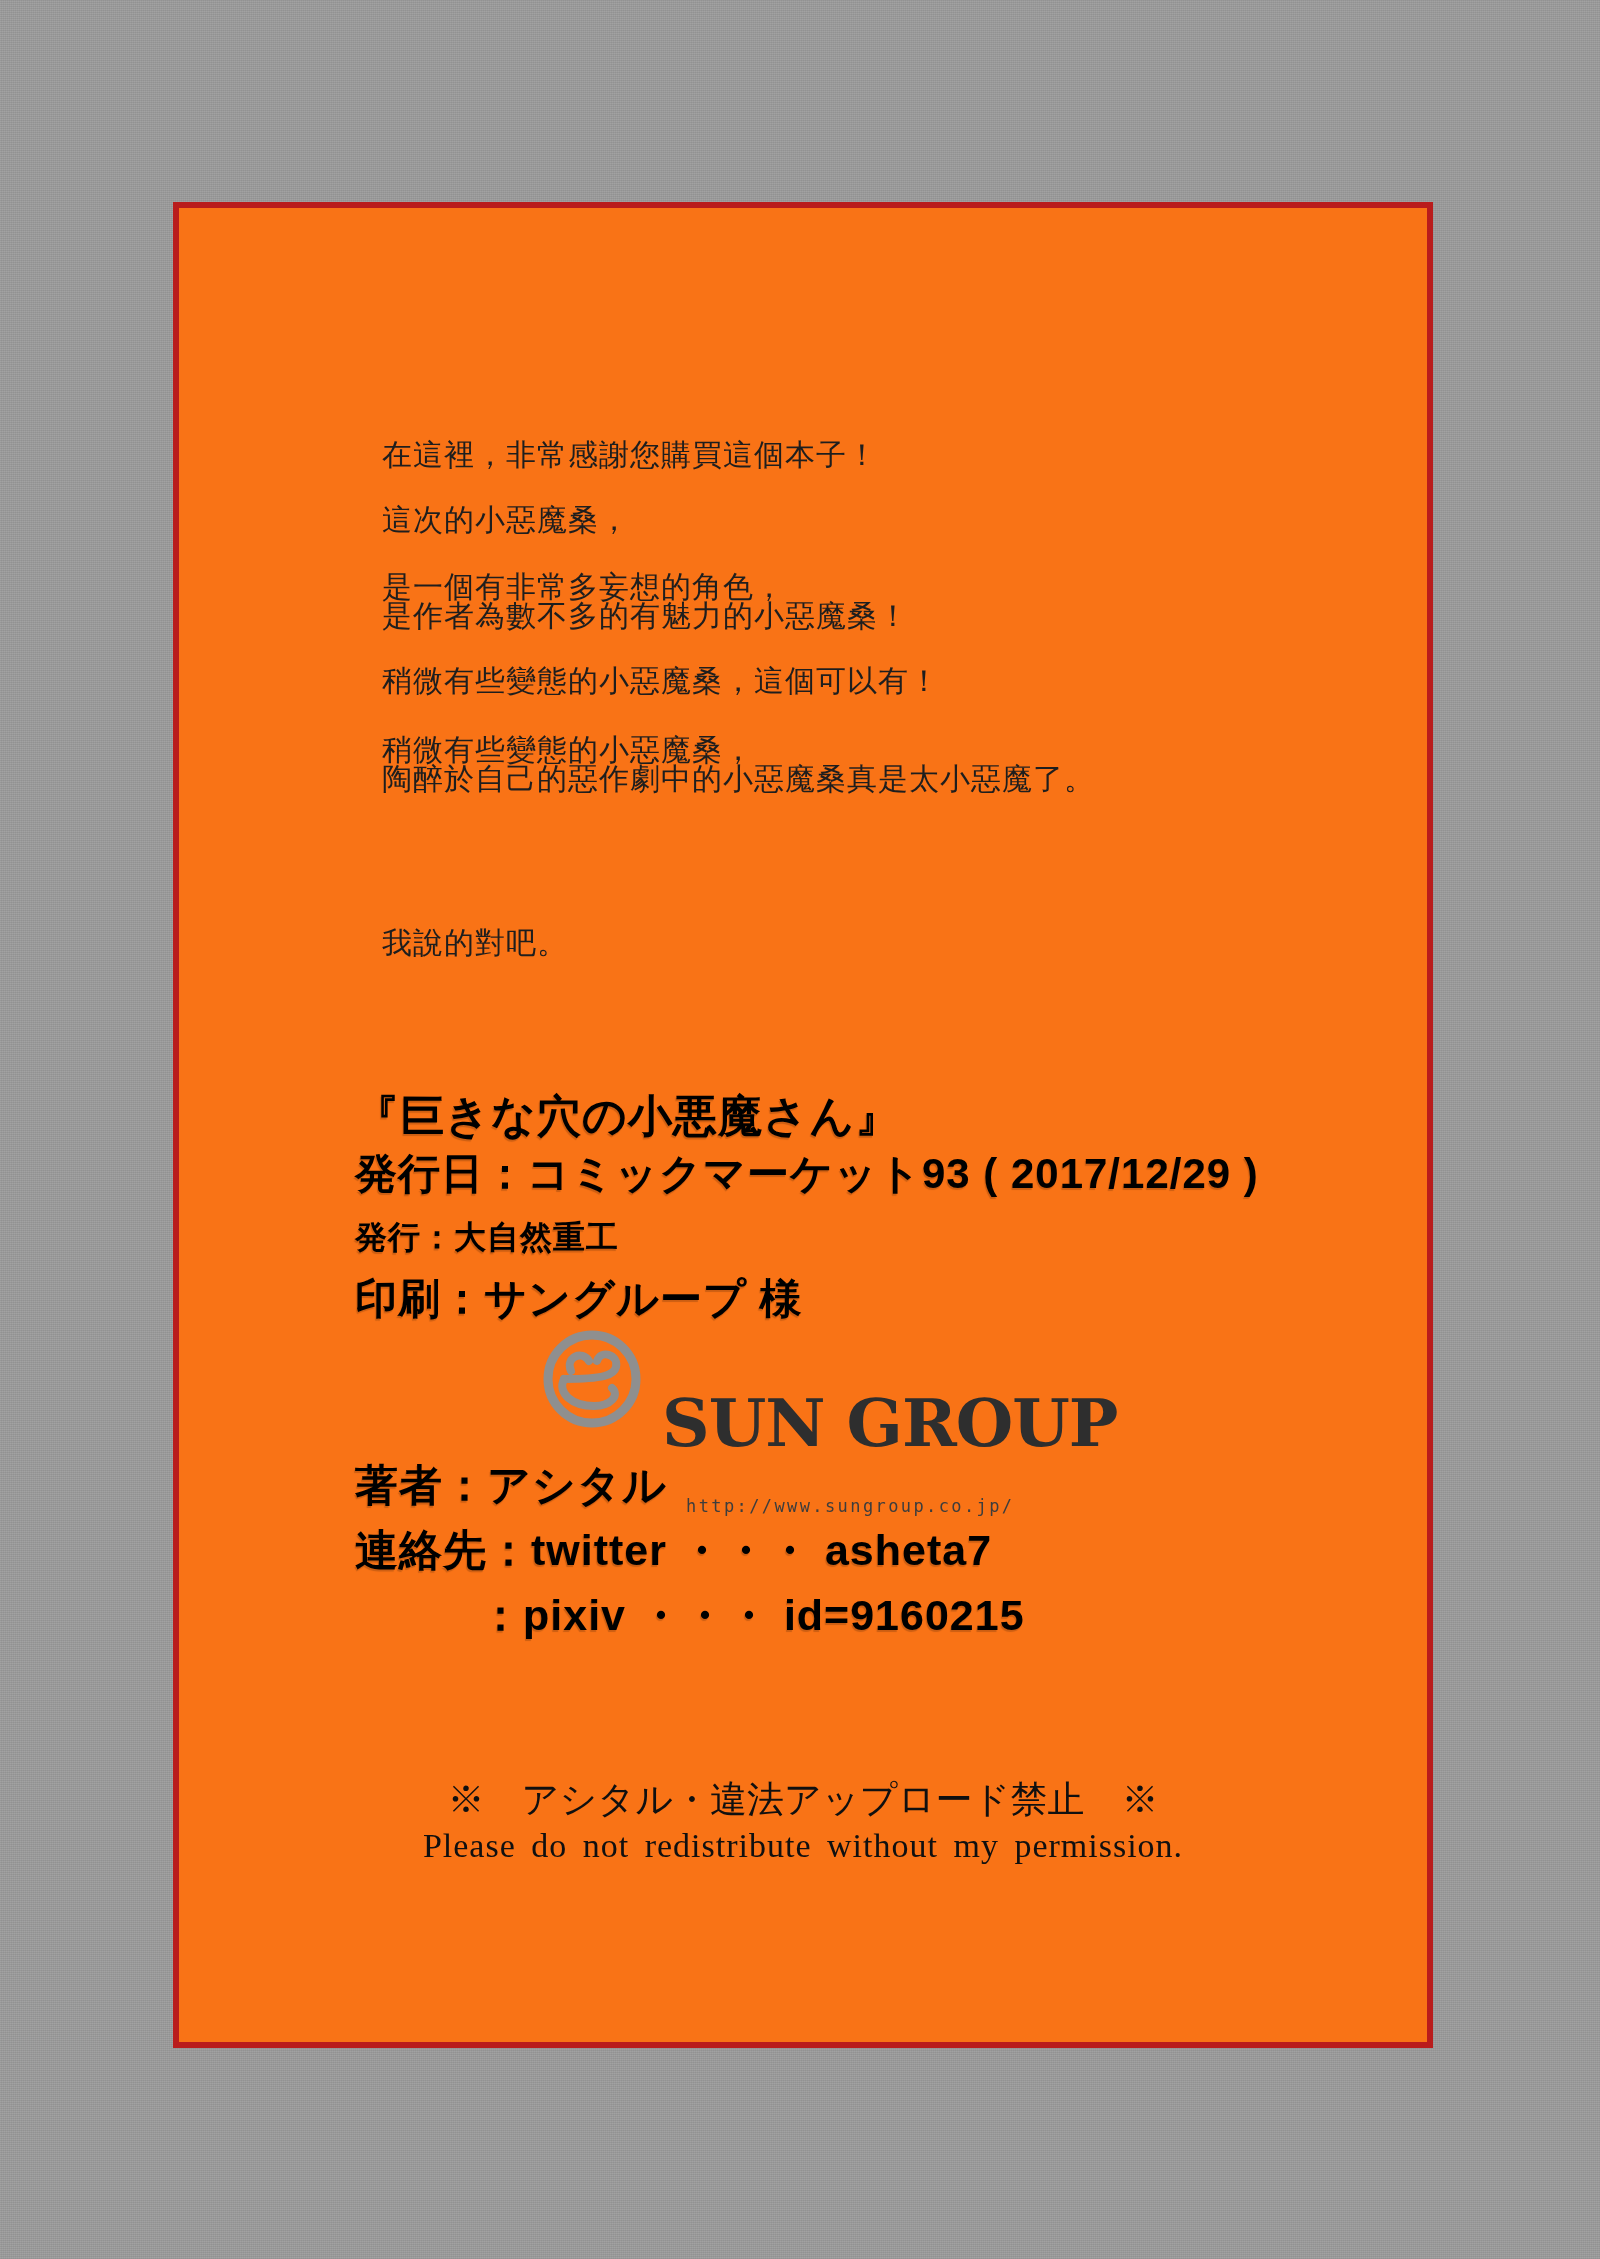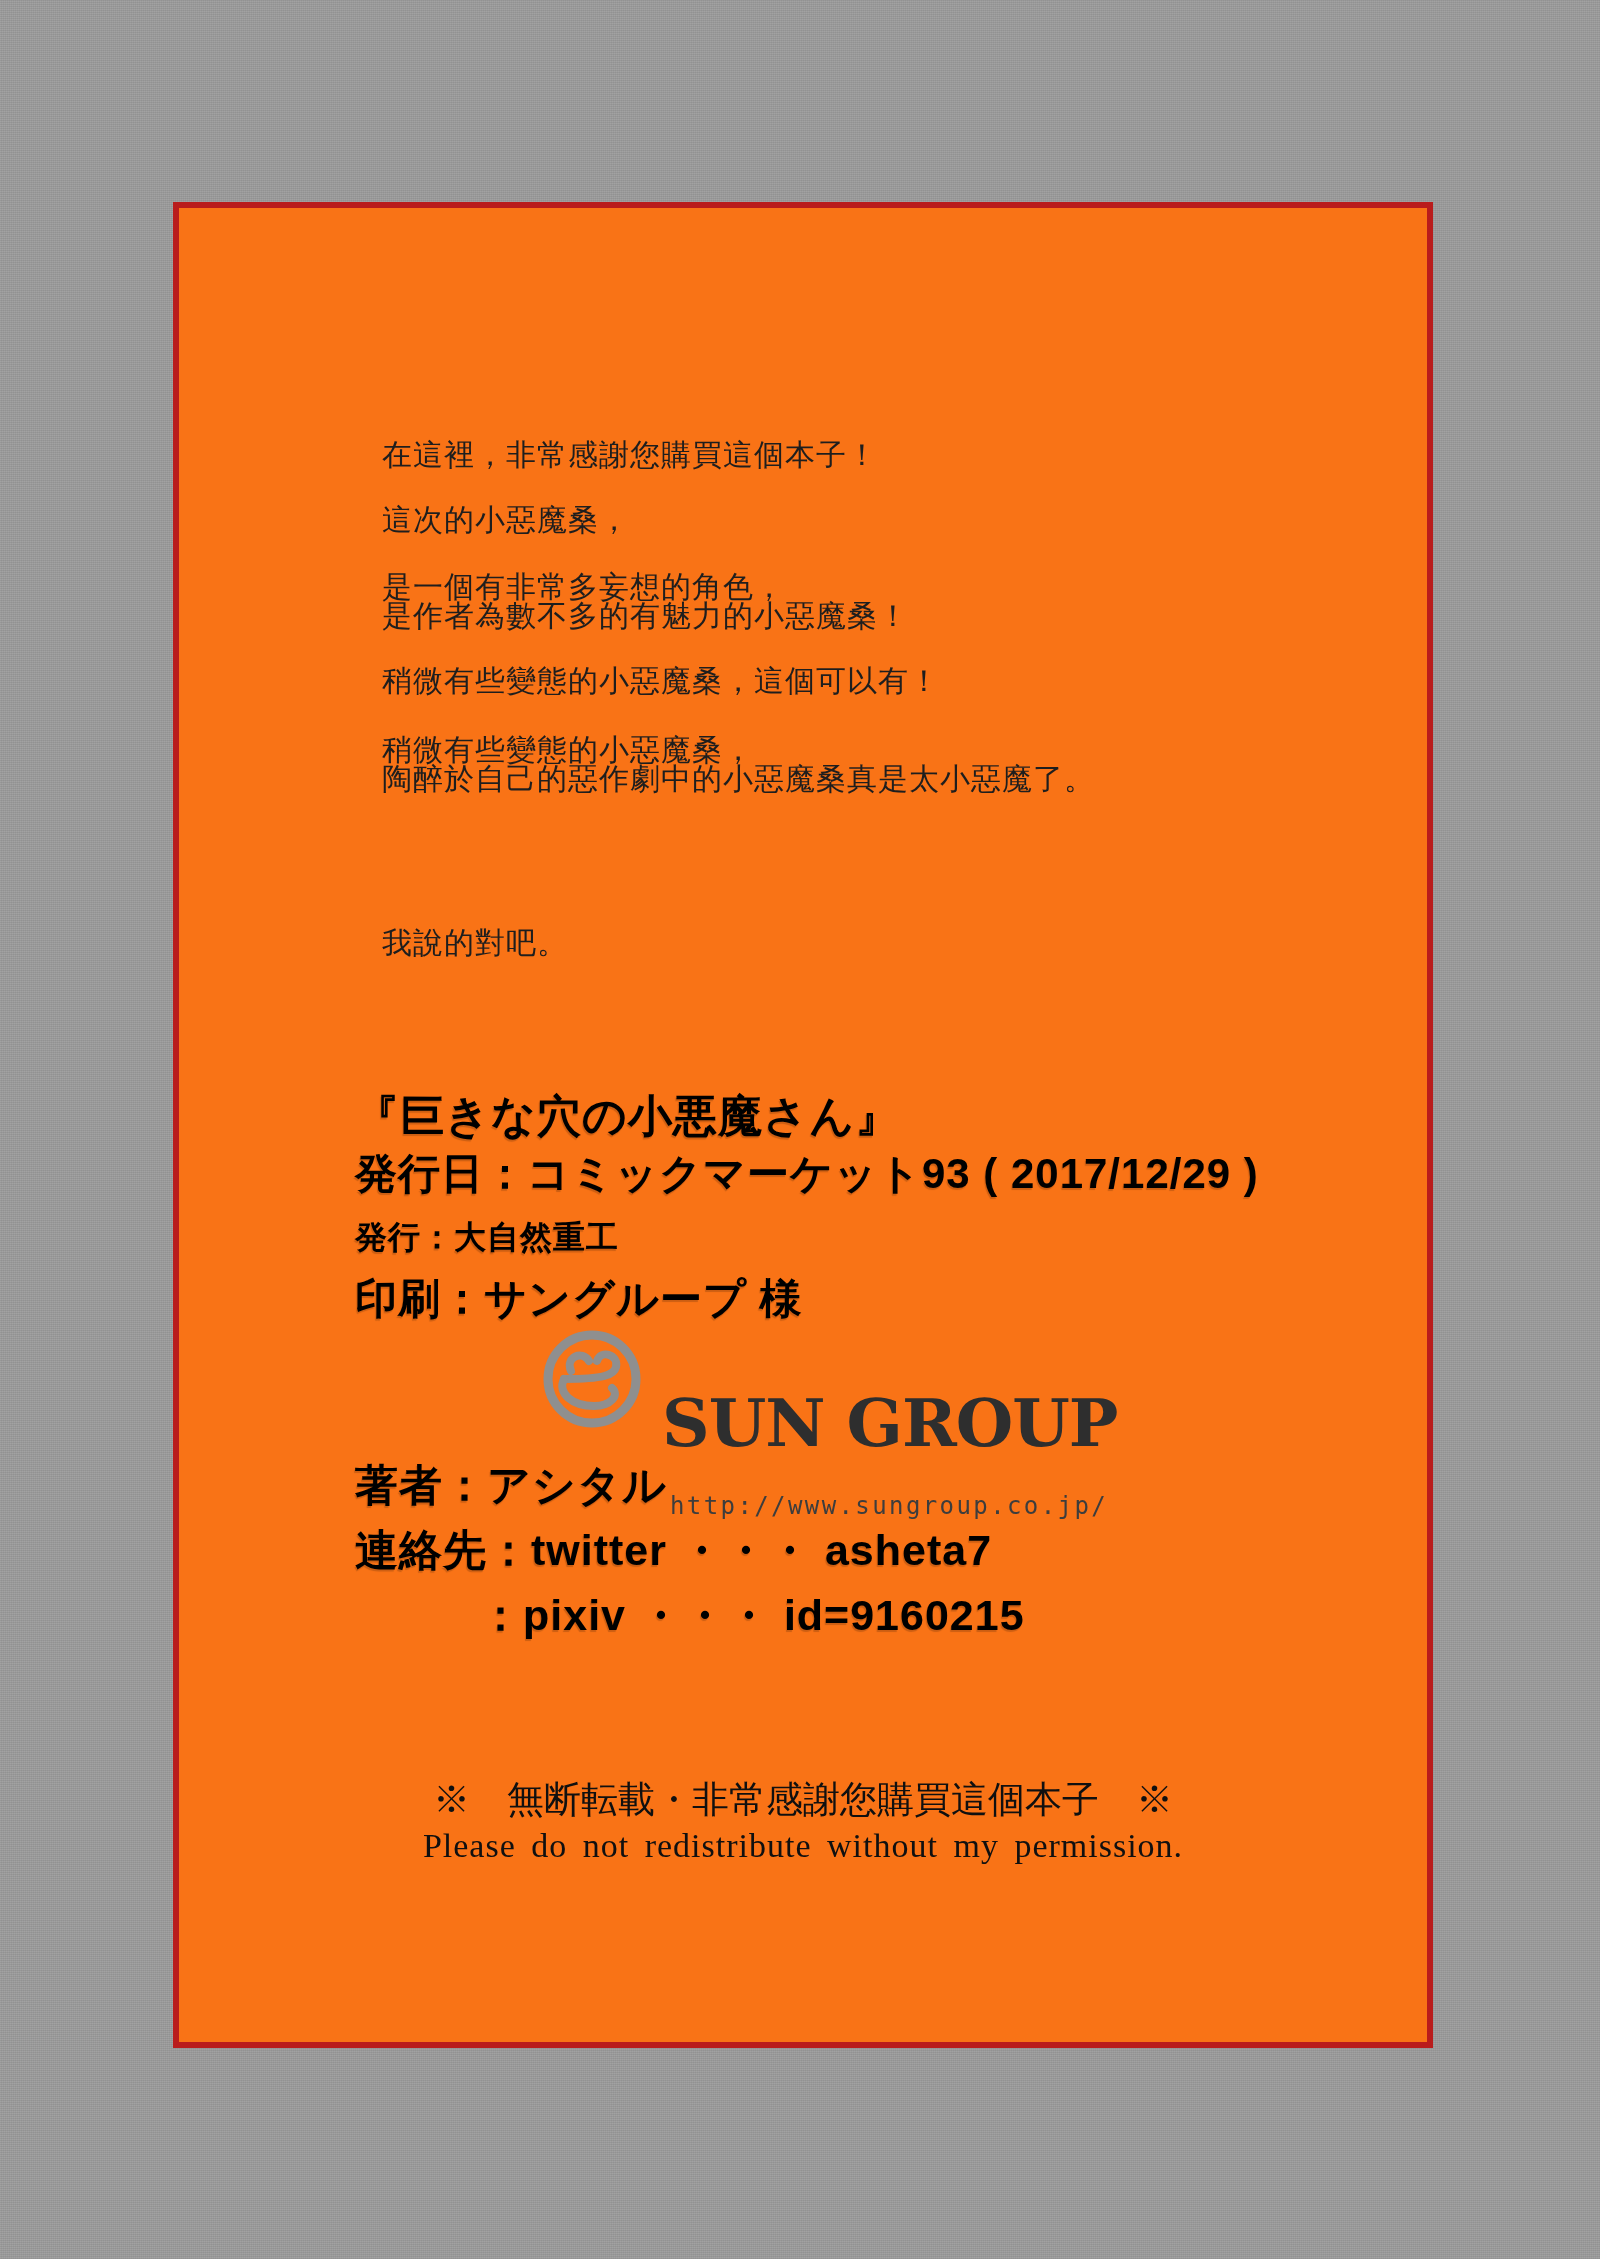--- a/index.html
+++ b/index.html
@@ -46,23 +46,23 @@
   .logo-text {
     left: 483px; top: 1146px;
     font-family: "DejaVu Serif", serif;
     color: #2e2e2e;
   }
   .logo-name {
     font-size: 66px; line-height: 62px; font-weight: 700;
     letter-spacing: -1px; white-space: pre;
   }
   .logo-url {
-    margin-top: 3px; margin-left: 8px;
+    margin-top: 3px; margin-left: 24px;
     font-family: "DejaVu Sans Mono", monospace;
-    font-size: 24px; line-height: 22px;
+    font-size: 17px; line-height: 22px;
     letter-spacing: 2.4px;
     color: #3d3d3d; white-space: pre;
   }
   .notice-line {
     left: 0; width: 100%;
     text-align: center;
     font-family: "Liberation Serif", serif;
     color: #101010;
   }
   .notice-jp { top: 1572px; font-size: 37px; line-height: 40px; }
@@ -95,16 +95,16 @@
   </svg>
   <div class="abs logo-text">
     <div class="logo-name">SUN GROUP</div>
     <div class="logo-url">http://www.sungroup.co.jp/</div>
   </div>
 
   <div class="abs heavy author-line">著者：アシタル</div>
   <div class="abs heavy twitter-line">連絡先：twitter ・・・ asheta7</div>
   <div class="abs heavy pixiv-line">：pixiv ・・・ id=9160215</div>
 
-  <div class="abs notice-line notice-jp">※　無断転載・非常感謝您購買這個本子　※</div>
+  <div class="abs notice-line notice-jp">※　アシタル・違法アップロード禁止　※</div>
   <div class="abs notice-line notice-en">Please do not redistribute without my permission.</div>
 
 </div>
 
 </body></html>

